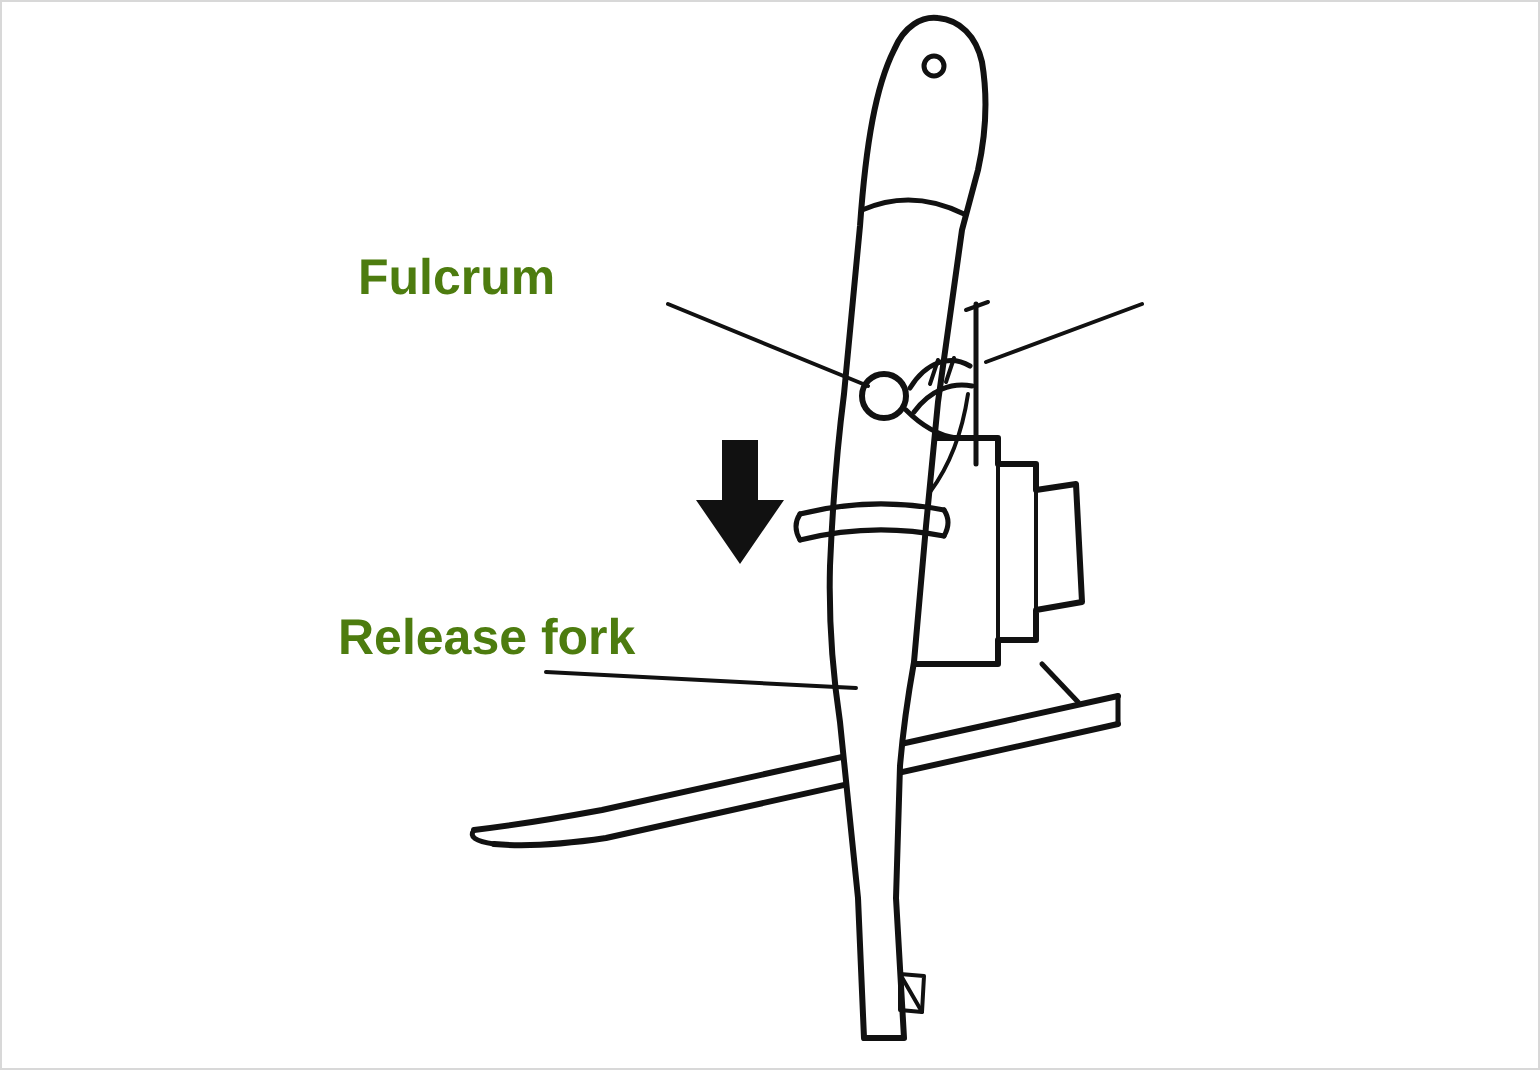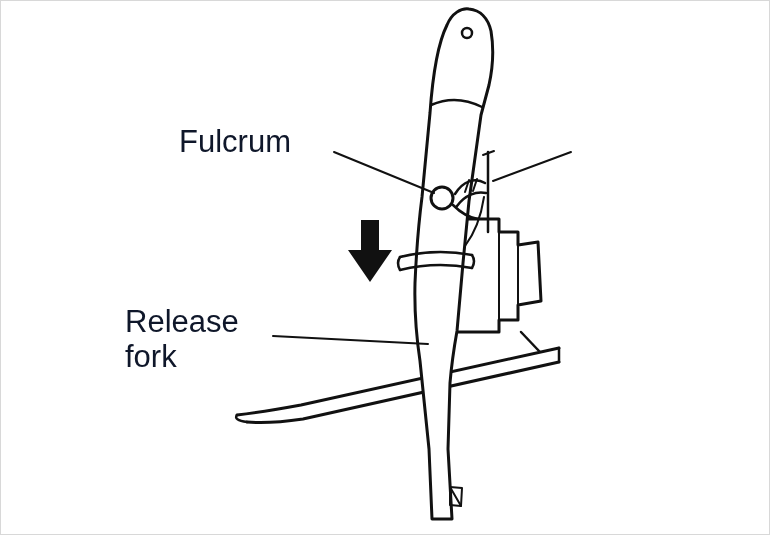--- a/index.html
+++ b/index.html
@@ -19,30 +19,31 @@
   }
   .diagram-svg {
     position: absolute;
     left: 0;
     top: 0;
     width: 770px;
     height: 535px;
   }
   .label {
     position: absolute;
-    color: #0f172a;
-    font-size: 31px;
-    font-weight: 400;
+    color: #4d7c0f;
+    font-size: 25px;
+    font-weight: 700;
     line-height: 1.12;
     white-space: nowrap;
     user-select: none;
   }
   .label.wrap {
     white-space: normal;
     width: 150px;
+    margin-left: 44px;
   }
   .label-fulcrum { left: 178px; top: 124px; }
   .label-clip    { left: 577px; top: 122px; }
   .label-release { left: 124px; top: 304px; }
 </style>
 </head>
 <body>
 
 <div class="stage">
 

